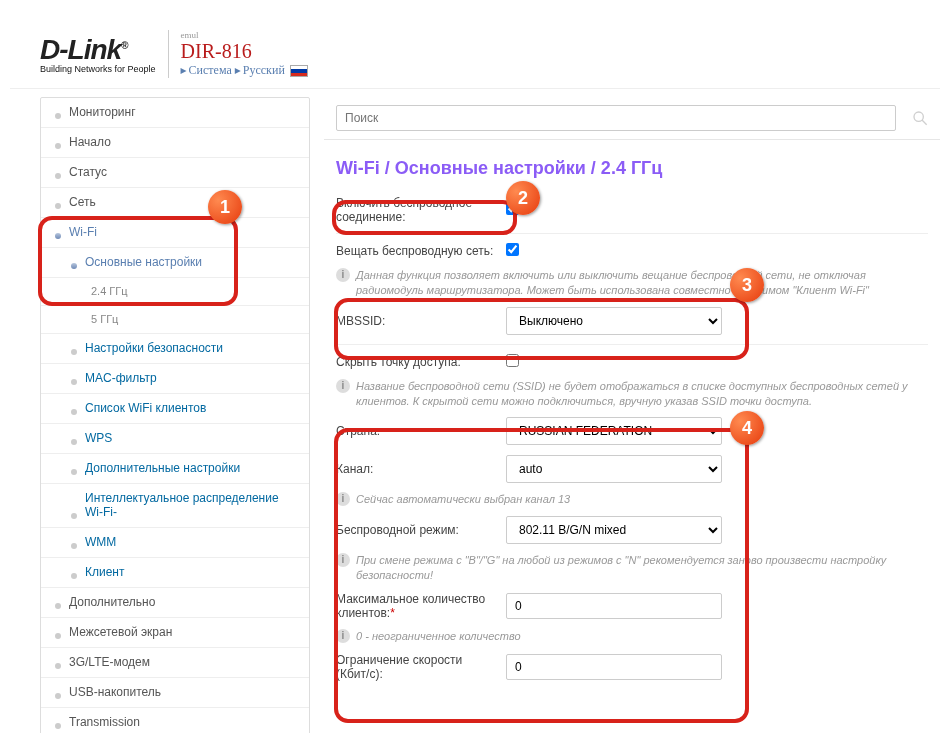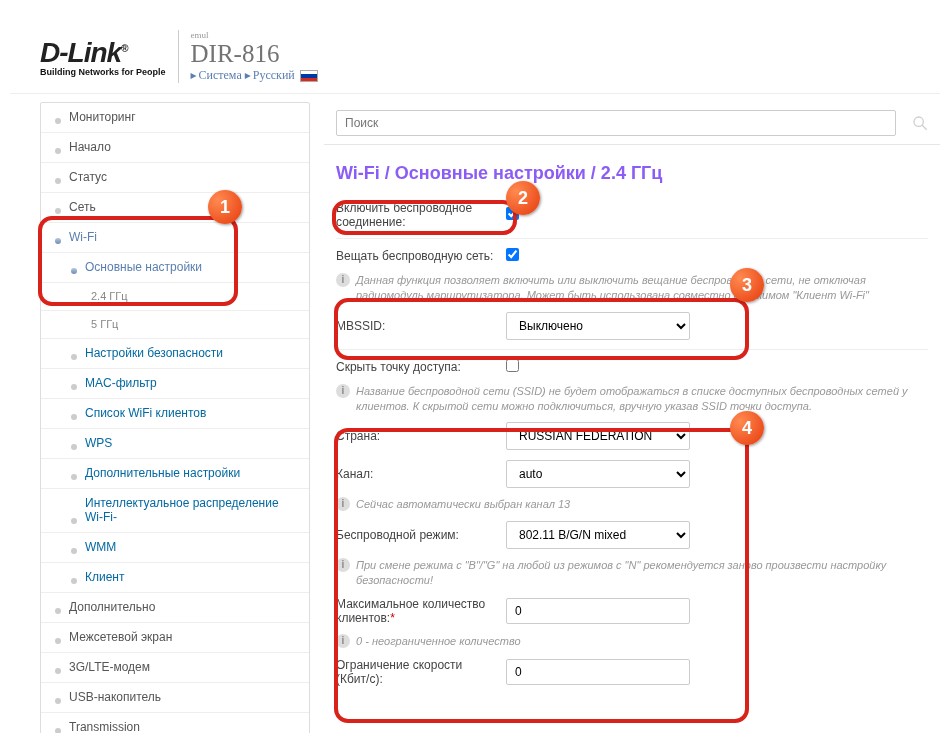--- a/index.html
+++ b/index.html
@@ -1,24 +1,24 @@
 <!DOCTYPE html>
 <html><head>
 <meta charset="utf-8">
 <style>
 * { box-sizing: border-box; margin: 0; padding: 0; }
 body { font-family: Arial, sans-serif; font-size: 12px; background: #fff; color: #333; }
 .container { width: 950px; padding: 10px 10px 0 10px; }
 .header { display: flex; align-items: center; padding: 20px 30px 10px 30px; border-bottom: 1px solid #eee; }
 .logo { font-family: "Arial Black", sans-serif; font-size: 28px; font-weight: 900; letter-spacing: -1px; font-style: italic; color: #222; }
 .logo sup { font-size: 10px; }
-.tagline { font-size: 9px; color: #111; font-weight: bold; margin-top: -2px; }
+.tagline { font-size: 9px; color: #111; font-weight: normal; margin-top: -2px; }
 .model-block { margin-left: 12px; border-left: 1px solid #ccc; padding-left: 12px; font-family: Liberation Serif, serif; }
 .emul { font-size: 9px; color: #999; }
-.model { font-size: 25px; color: #737373; font-weight: 300; }
+.model { font-size: 20px; color: #b91c1c; font-weight: 300; }
 .breadcrumb { font-size: 12px; color: #5a7fb0; }
 .breadcrumb .sep { color: #5a7fb0; margin-right: 2px; }
 .flag { display: inline-block; width: 18px; height: 12px; background: linear-gradient(to bottom, #fff 33%, #0039a6 33%, #0039a6 66%, #d52b1e 66%); vertical-align: middle; margin-left: 2px; border: 1px solid #aaa; }
 .main { display: flex; padding: 0 0 0 30px; margin-top: 8px; }
 .sidebar { width: 270px; border: 1px solid #ddd; border-radius: 2px; background: #fff; }
 .sidebar-item { padding: 7px 10px 8px 14px; border-bottom: 1px solid #eee; cursor: pointer; position: relative; font-size: 12px; color: #555; display: flex; align-items: flex-end; }
 .sidebar-item:last-child { border-bottom: none; }
 .sidebar-item .bullet { width: 6px; height: 6px; border-radius: 50%; background: #ccc; margin-right: 8px; flex-shrink: 0; }
 .sidebar-item.expanded .bullet { background: linear-gradient(#b7c6dd, #6f8ab6); }
 .sidebar-sub { padding-left: 30px; font-size: 12px; color: #0369a1; }
@@ -29,21 +29,21 @@
 .search-input { flex: 1; border: none; outline: none; font-size: 13px; color: #999; }
 .search-icon { width: 16px; height: 16px; opacity: 0.4; }
 .search-icon svg { width: 100%; height: 100%; stroke: #888; fill: none; stroke-width: 2; }
 .title { color: #8b5cf6; font-size: 18px; font-weight: bold; padding: 18px 0 12px 12px; }
 .form-row { display: flex; align-items: center; padding: 5px 12px; font-size: 12px; }
 .form-label { width: 170px; color: #444; padding-right: 8px; }
 .form-control { flex: 1; }
 .req { color: #c00; }
 .note { font-style: italic; color: #999; font-size: 11px; padding: 4px 12px 4px 32px; position: relative; line-height: 1.35; }
 .note .info-icon { position: absolute; left: 12px; top: 4px; width: 14px; height: 14px; border-radius: 50%; background: #ddd; color: #888; text-align: center; line-height: 14px; font-size: 10px; font-style: normal; font-weight: bold; }
-select, input[type=text] { width: 184px; padding: 5px 8px; border: 1px solid #ccc; border-radius: 2px; font-size: 12px; background: #fff; }
+select, input[type=text] { width: 216px; padding: 5px 8px; border: 1px solid #ccc; border-radius: 2px; font-size: 12px; background: #fff; }
 input[type=checkbox] { width: 13px; height: 13px; }
 hr.sep { border: none; border-top: 1px solid #eee; margin: 4px 12px; }
 .callout { position: absolute; width: 34px; height: 34px; border-radius: 50%; background: radial-gradient(circle at 30% 30%, #ff8a50, #e63a0c); color: #fff; font-weight: bold; font-size: 18px; display: flex; align-items: center; justify-content: center; box-shadow: 1px 1px 3px rgba(0,0,0,0.4); z-index: 20; }
 .highlight-box { position: absolute; border: 4px solid #d8221a; border-radius: 14px; z-index: 10; pointer-events: none; }
 .rel { position: relative; }
 </style>
 </head>
 <body>
 
 <div class="container rel">

